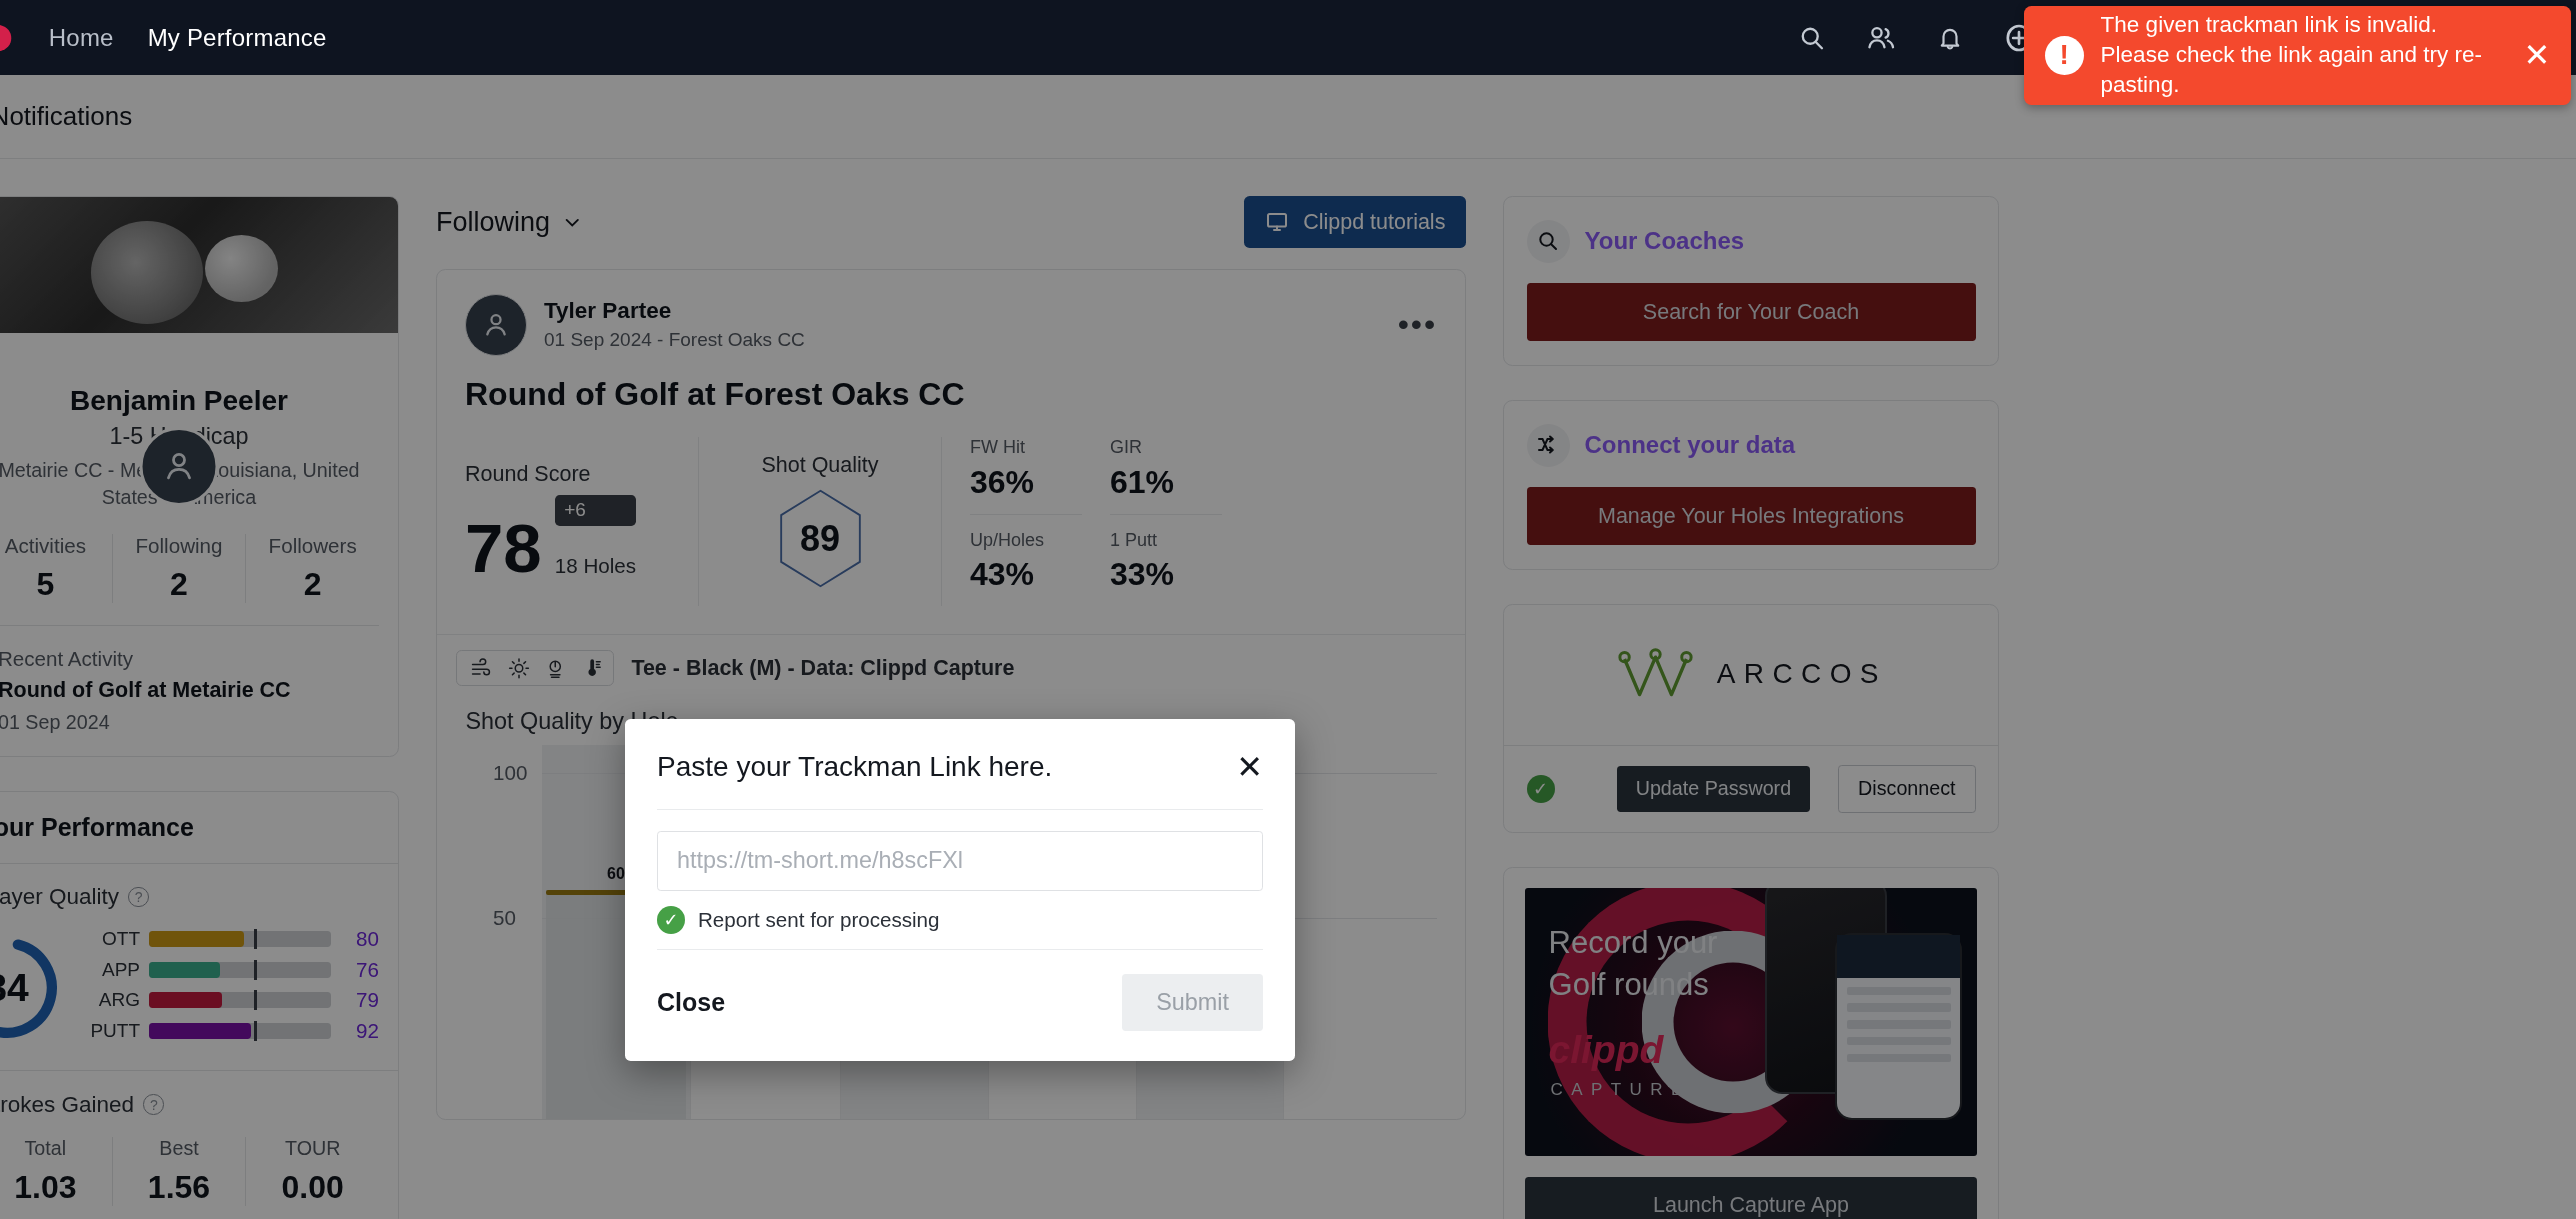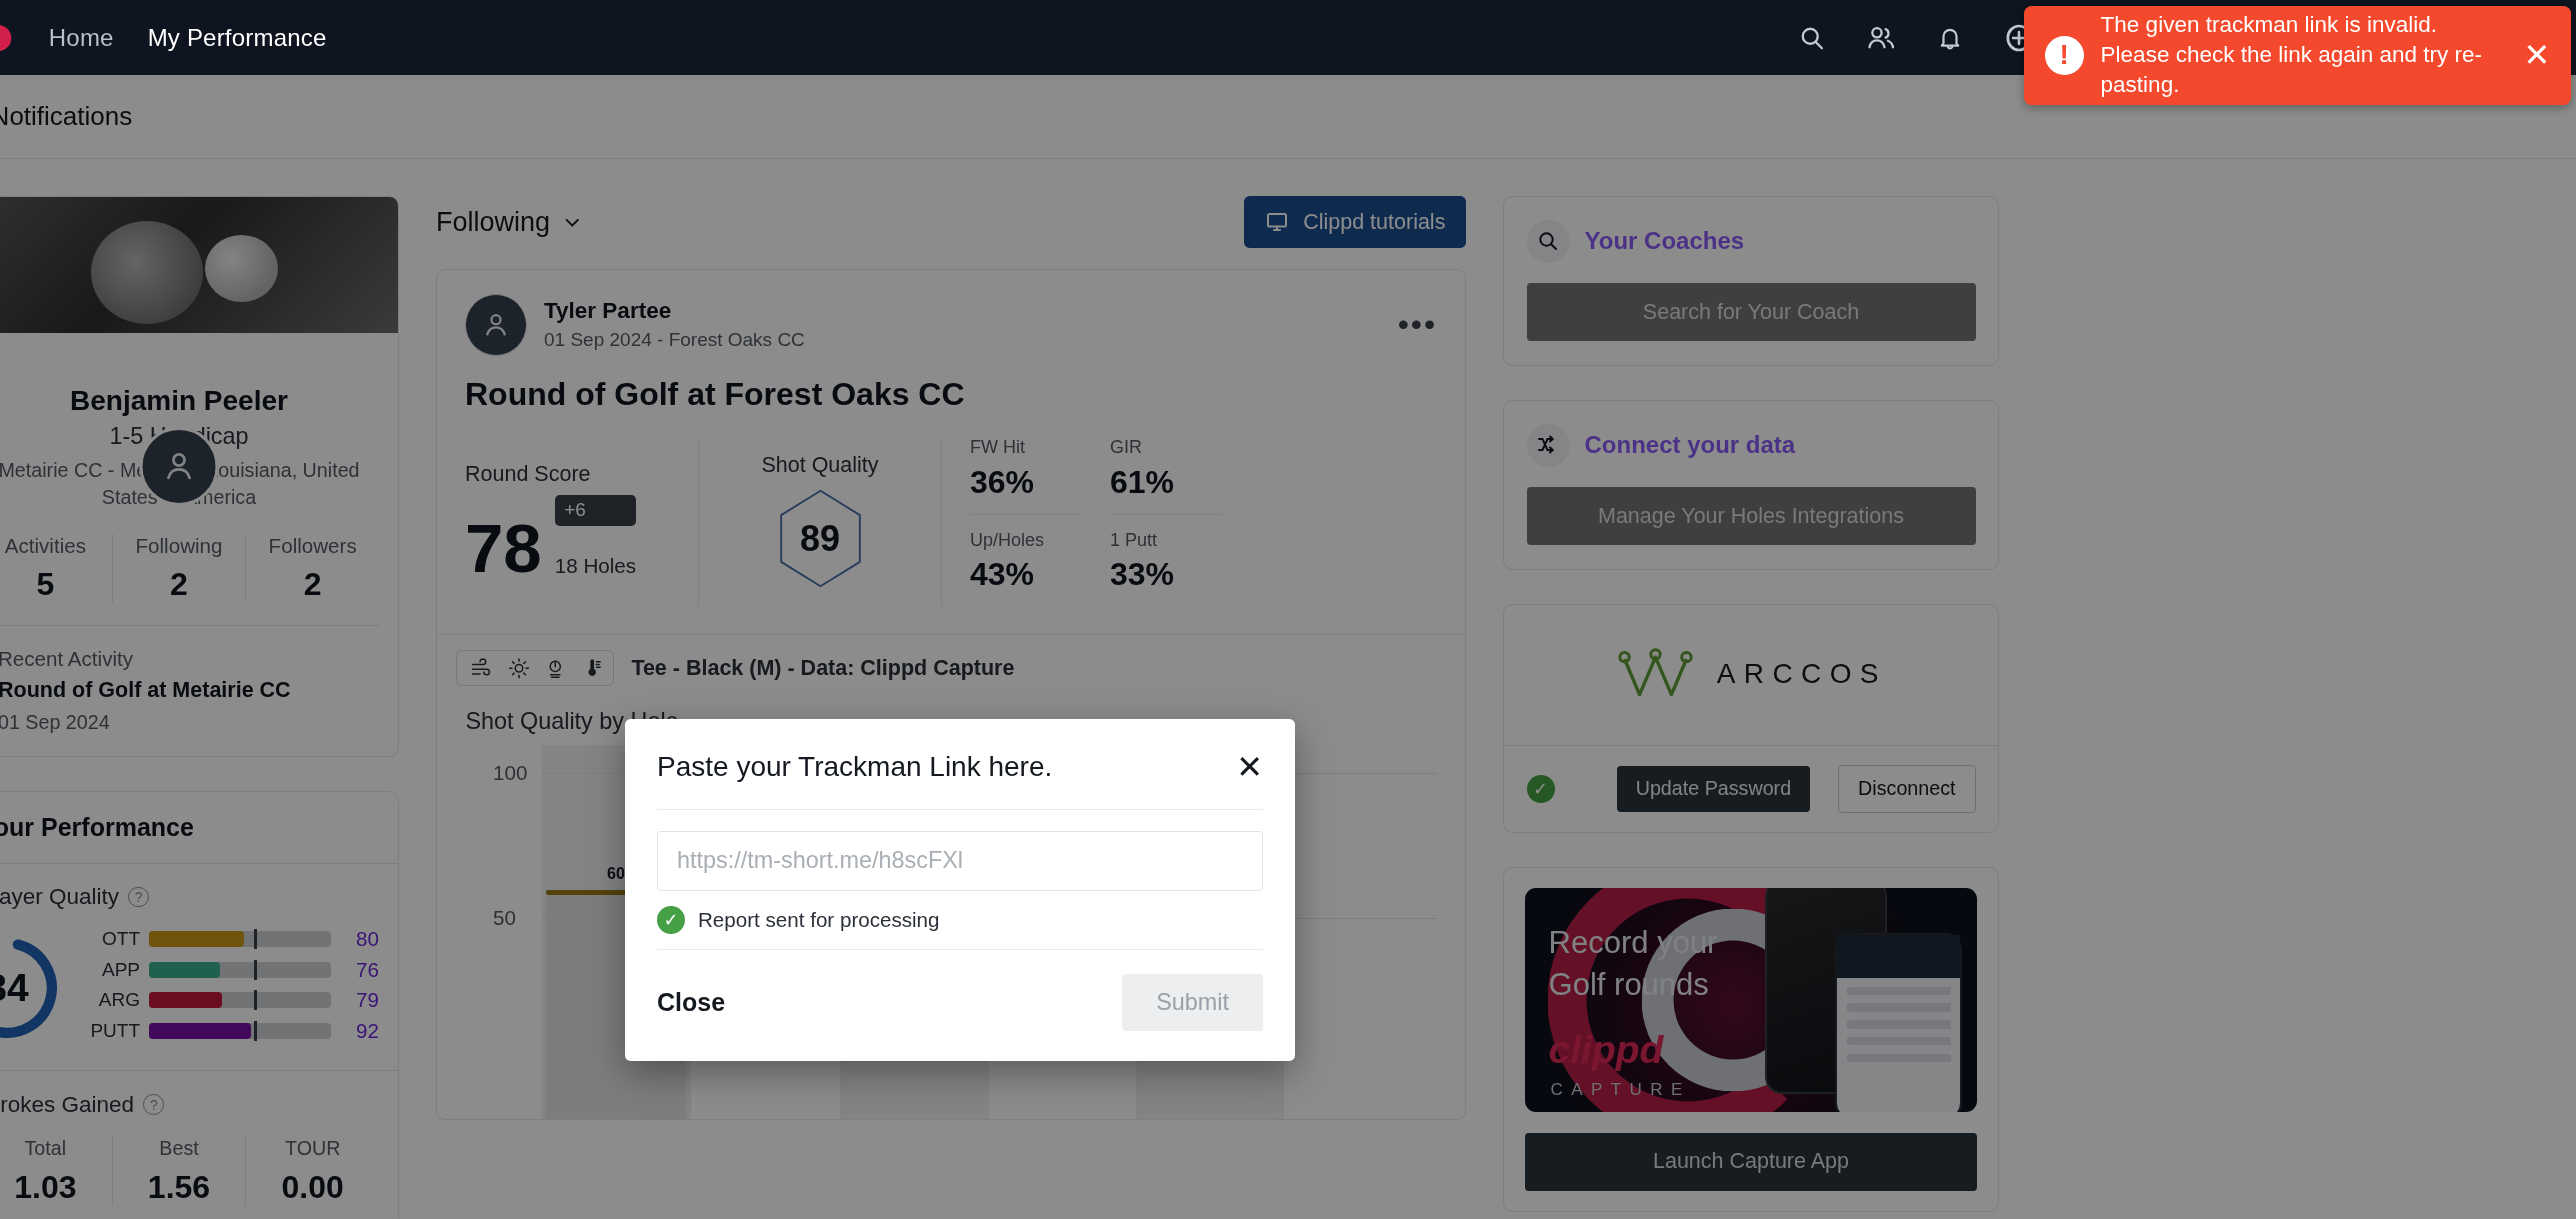--- a/index.html
+++ b/index.html
@@ -204,36 +204,36 @@
   
   .rc { margin-bottom: 34px; }
   .rc-head { display:flex; align-items:center; gap: 15px; padding: 22.5px 22.5px 0; }
   .rc-ic {
     width: 43px; height:43px; border-radius:50%; background:#f1f2f4;
     display:flex;align-items:center;justify-content:center; flex:0 0 auto;
   }
   .rc-ic svg { stroke:#14181f; fill:none; stroke-width:2; }
   .rc-title { font-size: 24px; font-weight: bold; color:#8b5cf6; }
   .rc-btn {
-    margin: 20.6px 22.5px 24px; height: 58px; background:#737373; color:#d9dde2;
+    margin: 20.6px 22.5px 24px; height: 58px; background:#7f1d1d; color:#d9dde2;
     border-radius: 3.7px; display:flex; align-items:center; justify-content:center; font-size: 21.5px;
   }
   .arccos-top { padding: 39px 0 41px; display:flex; align-items:center; justify-content:center; gap: 20.6px; border-bottom: 0.9px solid #e3e5e8;}
   .arccos-word { font-size: 28px; letter-spacing: 8.4px; color:#14181f; }
   .arccos-foot { display:flex; align-items:center; padding: 19px 22.5px; gap: 15px; }
   .check-dot {
     width: 28px; height:28px; border-radius:50%; background:#46a046;
     display:flex;align-items:center;justify-content:center; color:#fff; font-size: 18px;
   }
   .btn-dark { margin-left:auto; background:#2b333d; color:#eceff2; border-radius:3.7px; padding: 11.2px 19px; font-size: 19.7px; }
   .btn-out { border:0.9px solid #c9ccd1; color:#14181f; border-radius:3.7px; padding: 11.2px 19px; font-size: 19.7px; margin-left: 13px; }
 
   .promo { padding: 20.6px; }
   .promo-img {
-    position: relative; height: 224px; border-radius: 11px; overflow: hidden;
+    position: relative; height: 268px; border-radius: 3px; overflow: hidden;
     background: radial-gradient(circle at 46% 52%, #5d1030 0%, #2a0a1c 38%, #0c111c 72%);
   }
   .promo-ring {
     position:absolute; left: 36%; top: 50%; transform: translate(-50%,-50%);
     width: 281px; height: 281px; border-radius: 50%;
     border: 39px solid #c0204a; border-right-color: transparent; opacity:.95;
   }
   .promo-c {
     position:absolute; left: 46%; top: 50%; transform: translate(-50%,-50%);
     width: 183px; height: 183px; border-radius:50%;

